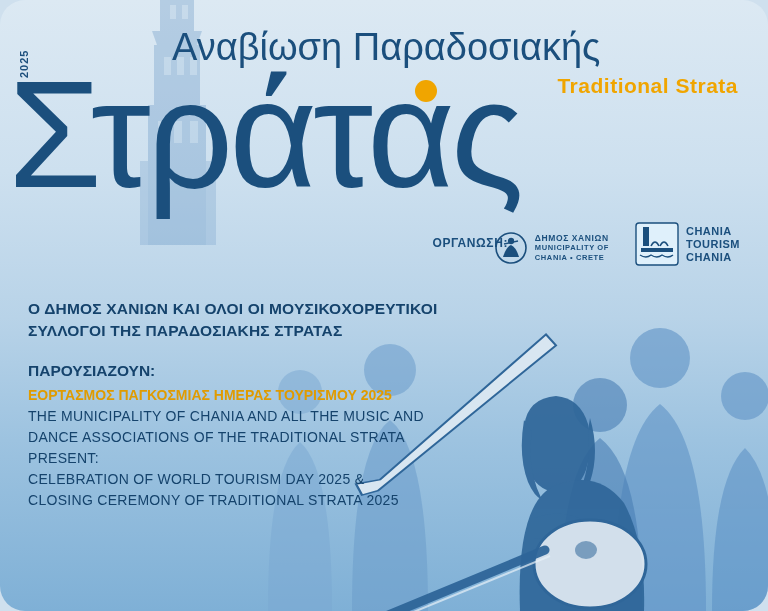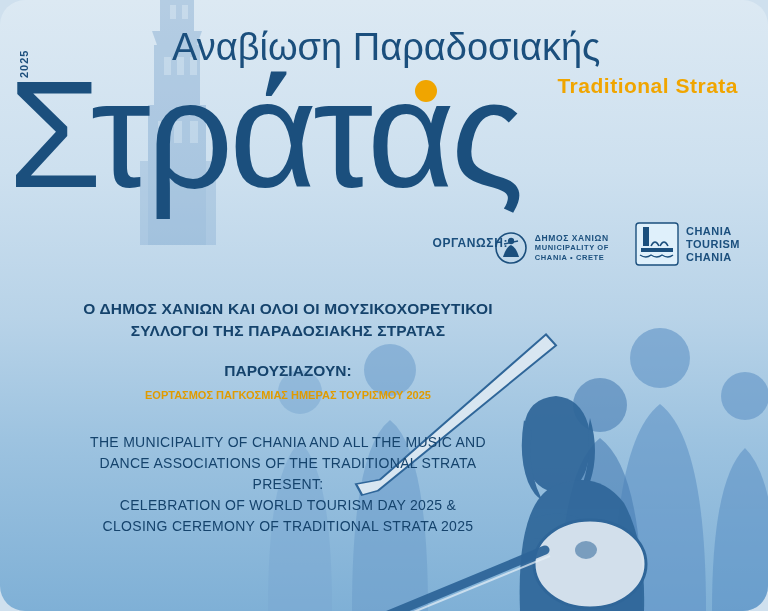--- a/index.html
+++ b/index.html
@@ -138,50 +138,49 @@
     font-weight: bold;
     letter-spacing: 0.5px;
   }
 
   
   .body-text {
     position: absolute;
     left: 28px;
     top: 298px;
     width: 520px;
-    text-align: center;
   }
   .line-el-head {
     font-size: 15.5px;
     font-weight: bold;
     color: #15436c;
     line-height: 22px;
     letter-spacing: 0.2px;
   }
   .line-el-present {
     margin-top: 18px;
     font-size: 15.5px;
     font-weight: bold;
     color: #15436c;
     line-height: 22px;
   }
   .line-el-gold {
-    font-size: 11px;
+    font-size: 14px;
     font-weight: bold;
     color: #e09b00;
     line-height: 22px;
     margin-top: 2px;
   }
   .line-en {
     font-size: 14px;
     color: #15436c;
     line-height: 21px;
     letter-spacing: 0.3px;
   }
-  .en-block-1 { margin-top: 26px; }
+  .en-block-1 { }
   .en-block-2 { margin-top: 0; }
   .en-block-3 { }
 </style>
 </head>
 <body>
 
 <div class="poster">
 
   <div class="silhouettes">
     <svg width="768" height="311" viewBox="0 0 768 311">

